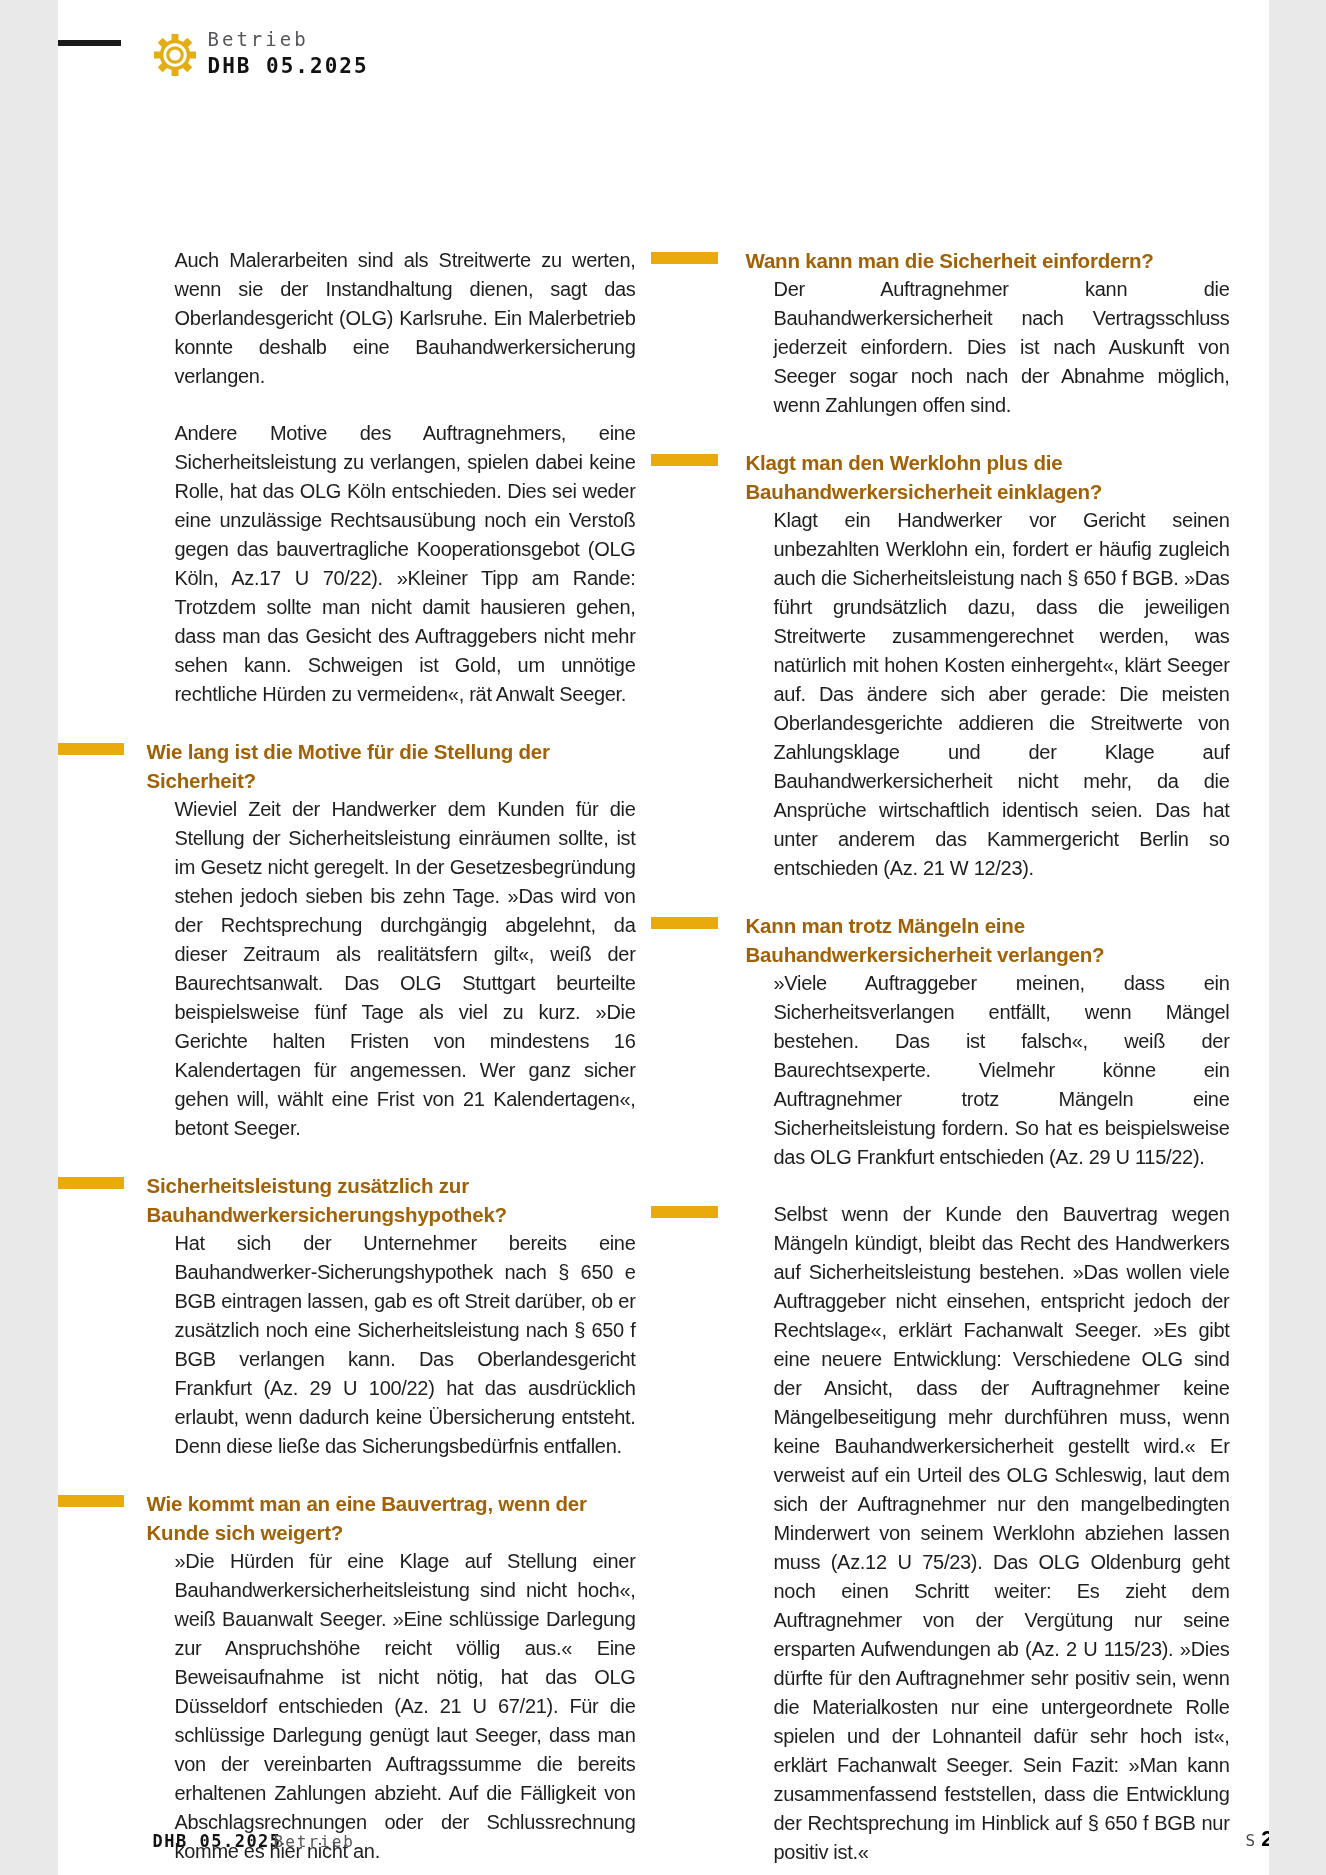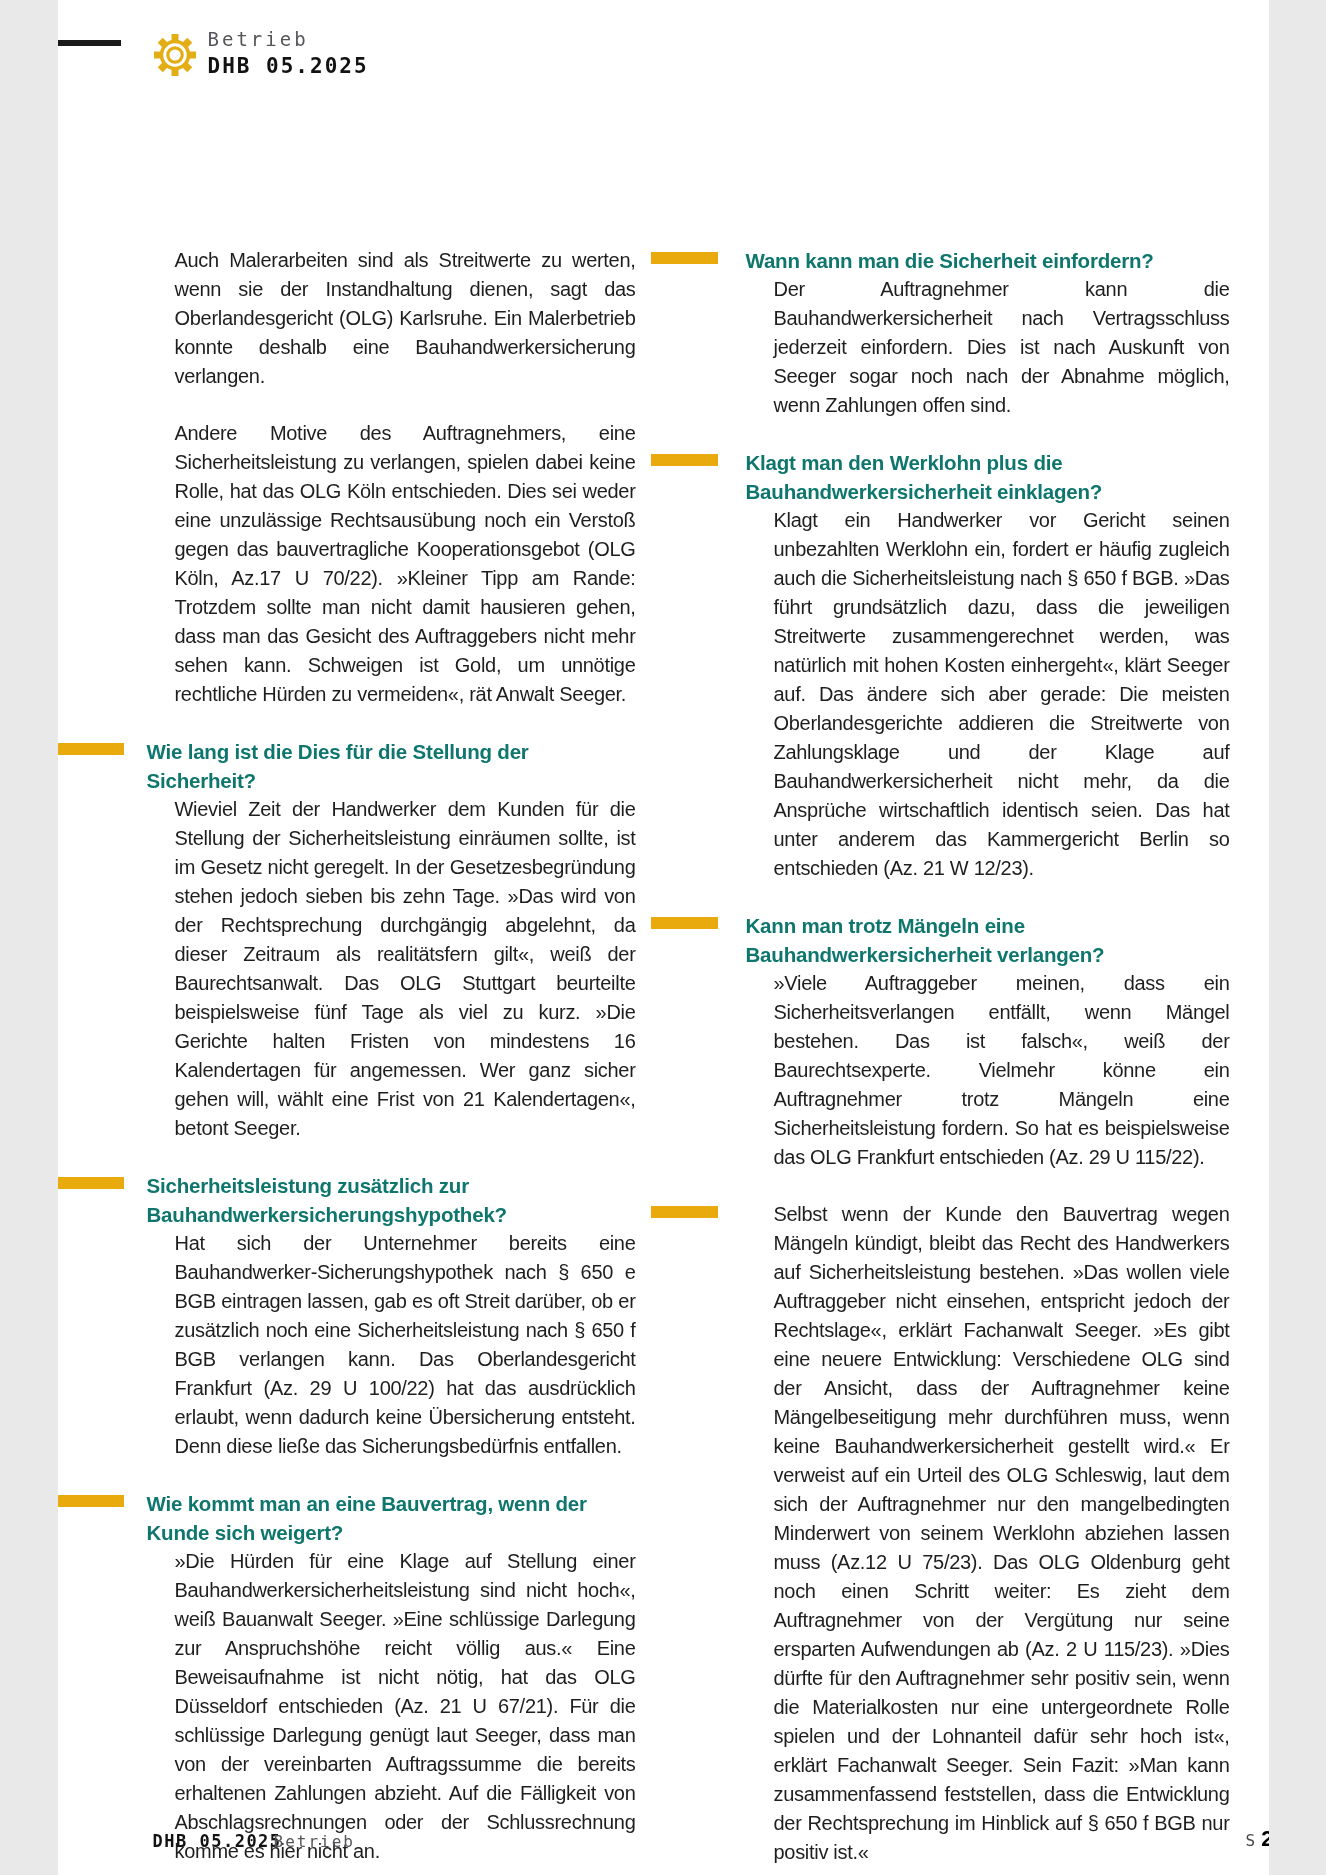--- a/index.html
+++ b/index.html
@@ -72,21 +72,21 @@
   .qa {
     position: relative;
     margin-bottom: 28px;
   }
   .qa:last-child { margin-bottom: 0; }
   .question {
     font-size: 20.5px;
     font-weight: 700;
     line-height: 29px;
     letter-spacing: -0.2px;
-    color: #0f766e;
+    color: #a16207;
     margin: 0 0 0 0;
     font-stretch: condensed;
   }
   .marker {
     position: absolute;
     top: 6px;
     height: 12px;
     background: var(--accent, #E8AA0C);
   }
   .col-left  .marker { left: -89px; width: 66px; }
@@ -163,21 +163,21 @@
     <div class="brand-section">Betrieb</div>
     <div class="brand-issue">DHB 05.2025</div>
   </div>
 
   <div class="col col-left">
     <p class="para">Auch Malerarbeiten sind als Streitwerte zu werten, wenn sie der Instandhaltung dienen, sagt das Oberlandesgericht (OLG) Karlsruhe. Ein Malerbetrieb konnte deshalb eine Bauhandwerkersicherung verlangen.</p>
     <p class="para">Andere Motive des Auftragnehmers, eine Sicherheitsleistung zu verlangen, spielen dabei keine Rolle, hat das OLG Köln entschieden. Dies sei weder eine unzulässige Rechtsausübung noch ein Verstoß gegen das bauvertragliche Kooperationsgebot (OLG Köln, Az.17 U 70/22). »Kleiner Tipp am Rande: Trotzdem sollte man nicht damit hausieren gehen, dass man das Gesicht des Auftraggebers nicht mehr sehen kann. Schweigen ist Gold, um unnötige rechtliche Hürden zu vermeiden«, rät Anwalt Seeger.</p>
 
     <div class="qa">
       <div class="marker"></div>
-      <h3 class="question">Wie lang ist die Dies für die Stellung der Sicherheit?</h3>
+      <h3 class="question">Wie lang ist die Motive für die Stellung der Sicherheit?</h3>
       <p class="answer">Wieviel Zeit der Handwerker dem Kunden für die Stellung der Sicherheitsleistung einräumen sollte, ist im Gesetz nicht geregelt. In der Gesetzesbegründung stehen jedoch sieben bis zehn Tage. »Das wird von der Rechtsprechung durchgängig abgelehnt, da dieser Zeitraum als realitätsfern gilt«, weiß der Baurechtsanwalt. Das OLG Stuttgart beurteilte beispielsweise fünf Tage als viel zu kurz. »Die Gerichte halten Fristen von mindestens 16 Kalendertagen für angemessen. Wer ganz sicher gehen will, wählt eine Frist von 21 Kalendertagen«, betont Seeger.</p>
     </div>
 
     <div class="qa">
       <div class="marker"></div>
       <h3 class="question">Sicherheitsleistung zusätzlich zur Bauhandwerkersicherungshypothek?</h3>
       <p class="answer">Hat sich der Unternehmer bereits eine Bauhandwerker-Sicherungshypothek nach § 650 e BGB eintragen lassen, gab es oft Streit darüber, ob er zusätzlich noch eine Sicherheitsleistung nach § 650 f BGB verlangen kann. Das Oberlandesgericht Frankfurt (Az. 29 U 100/22) hat das ausdrücklich erlaubt, wenn dadurch keine Übersicherung entsteht. Denn diese ließe das Sicherungsbedürfnis entfallen.</p>
     </div>
 
     <div class="qa">

